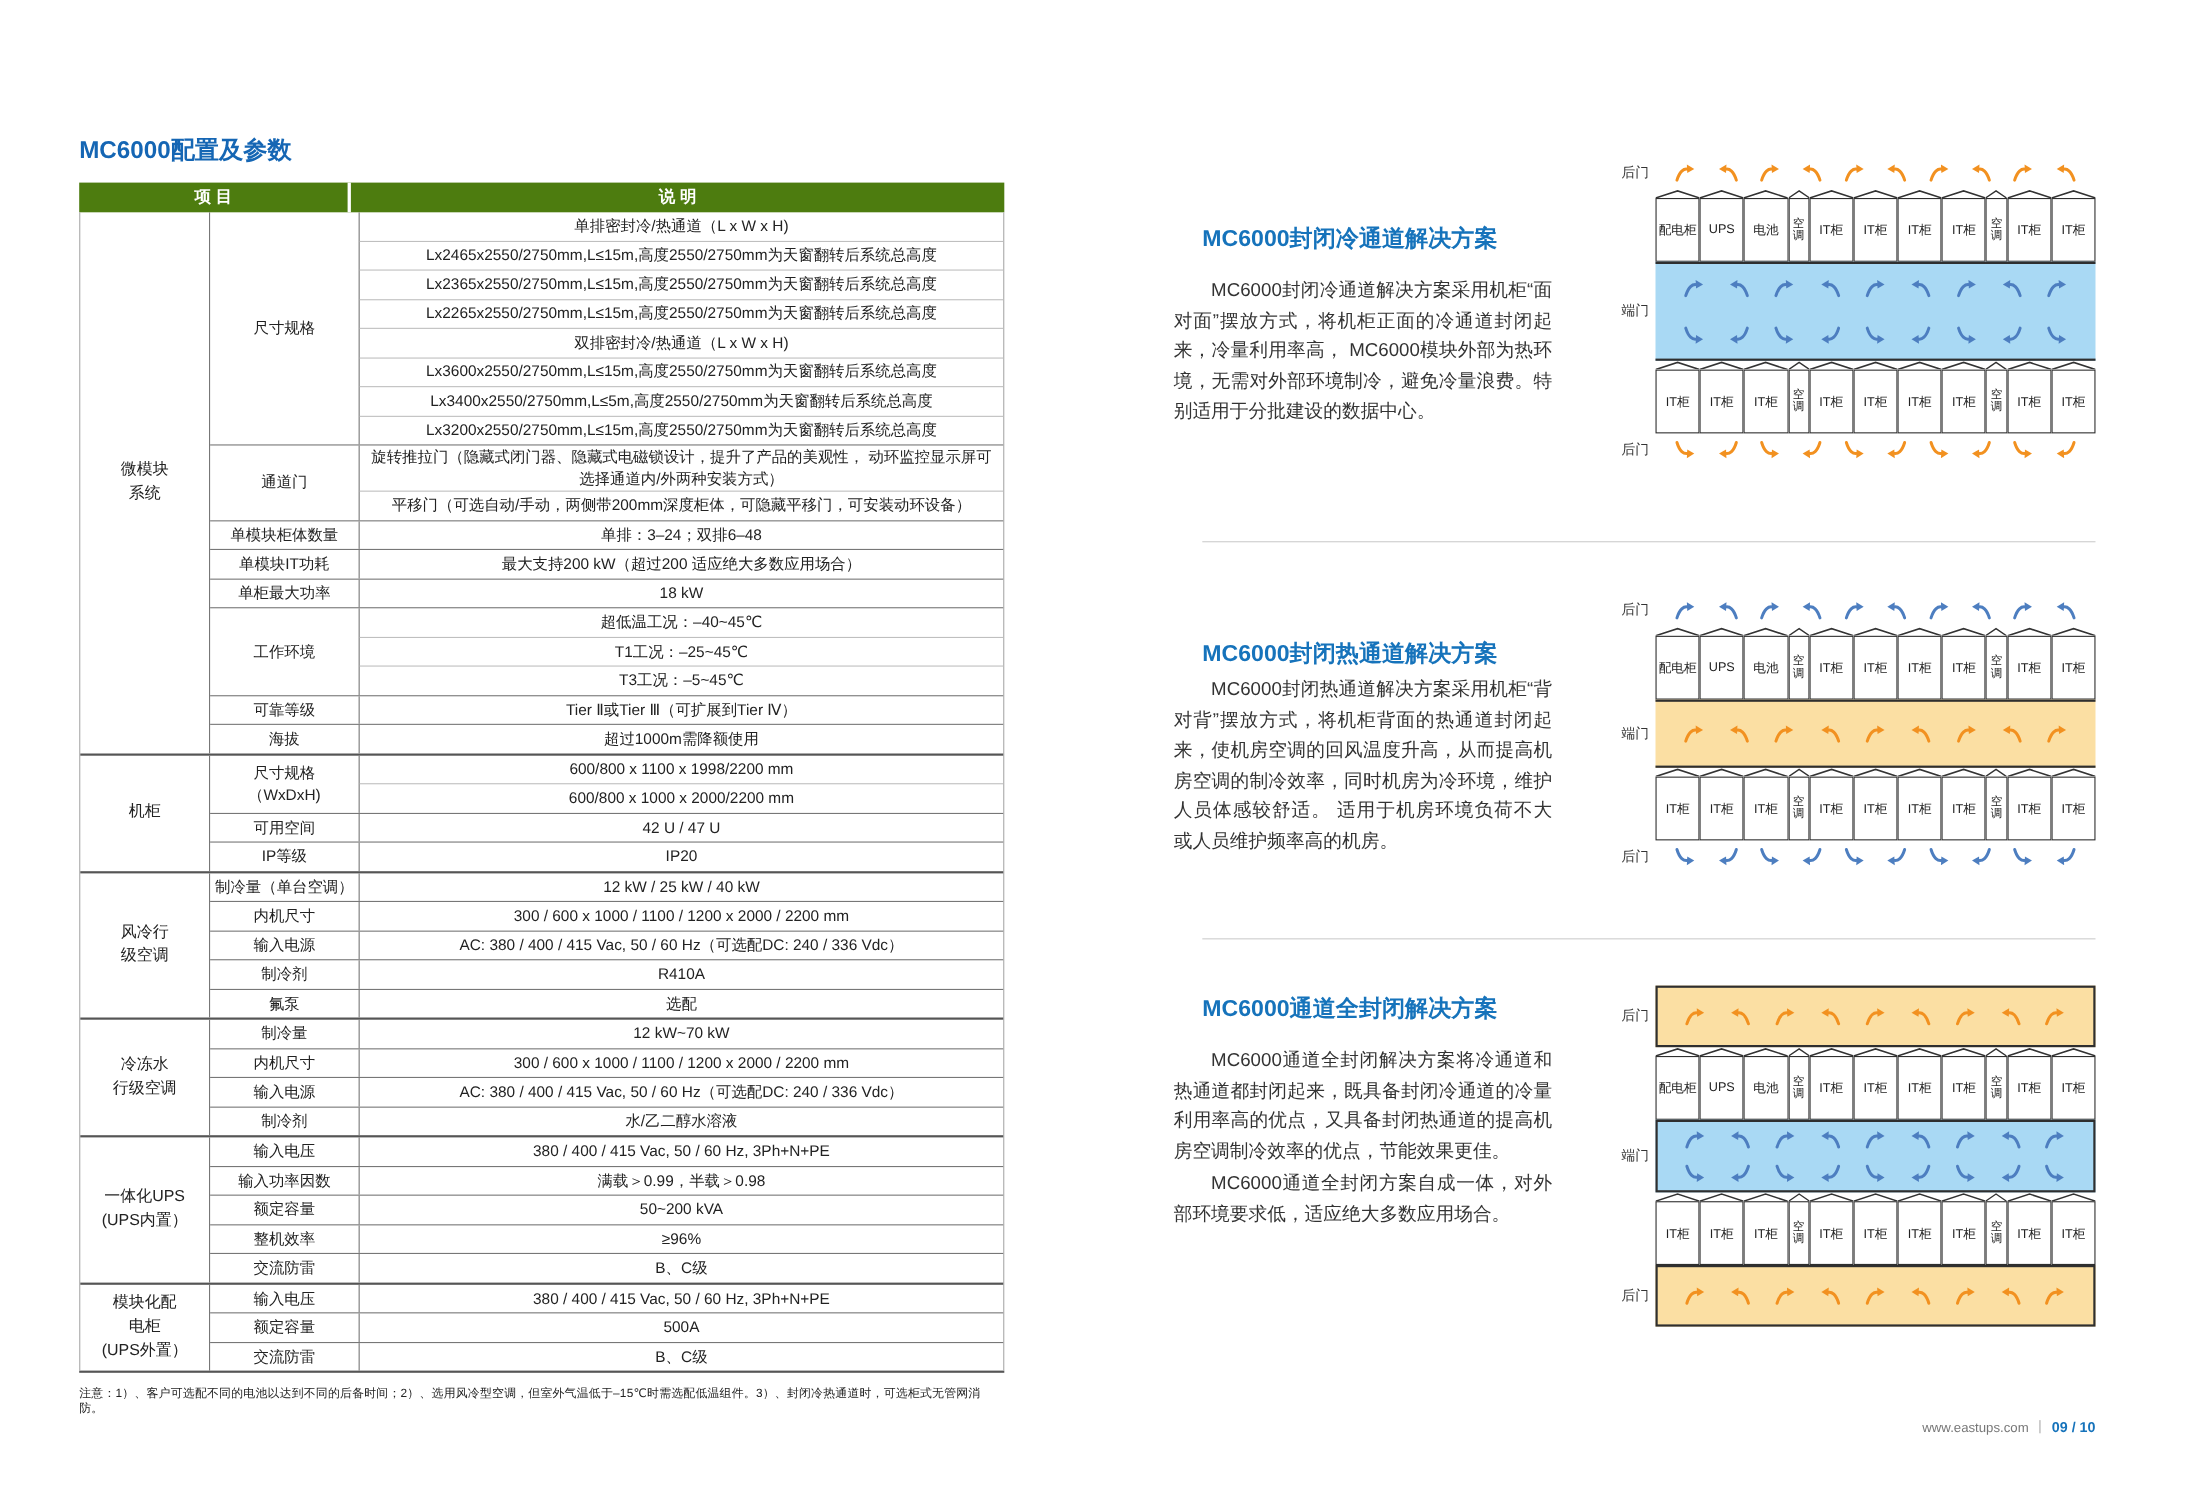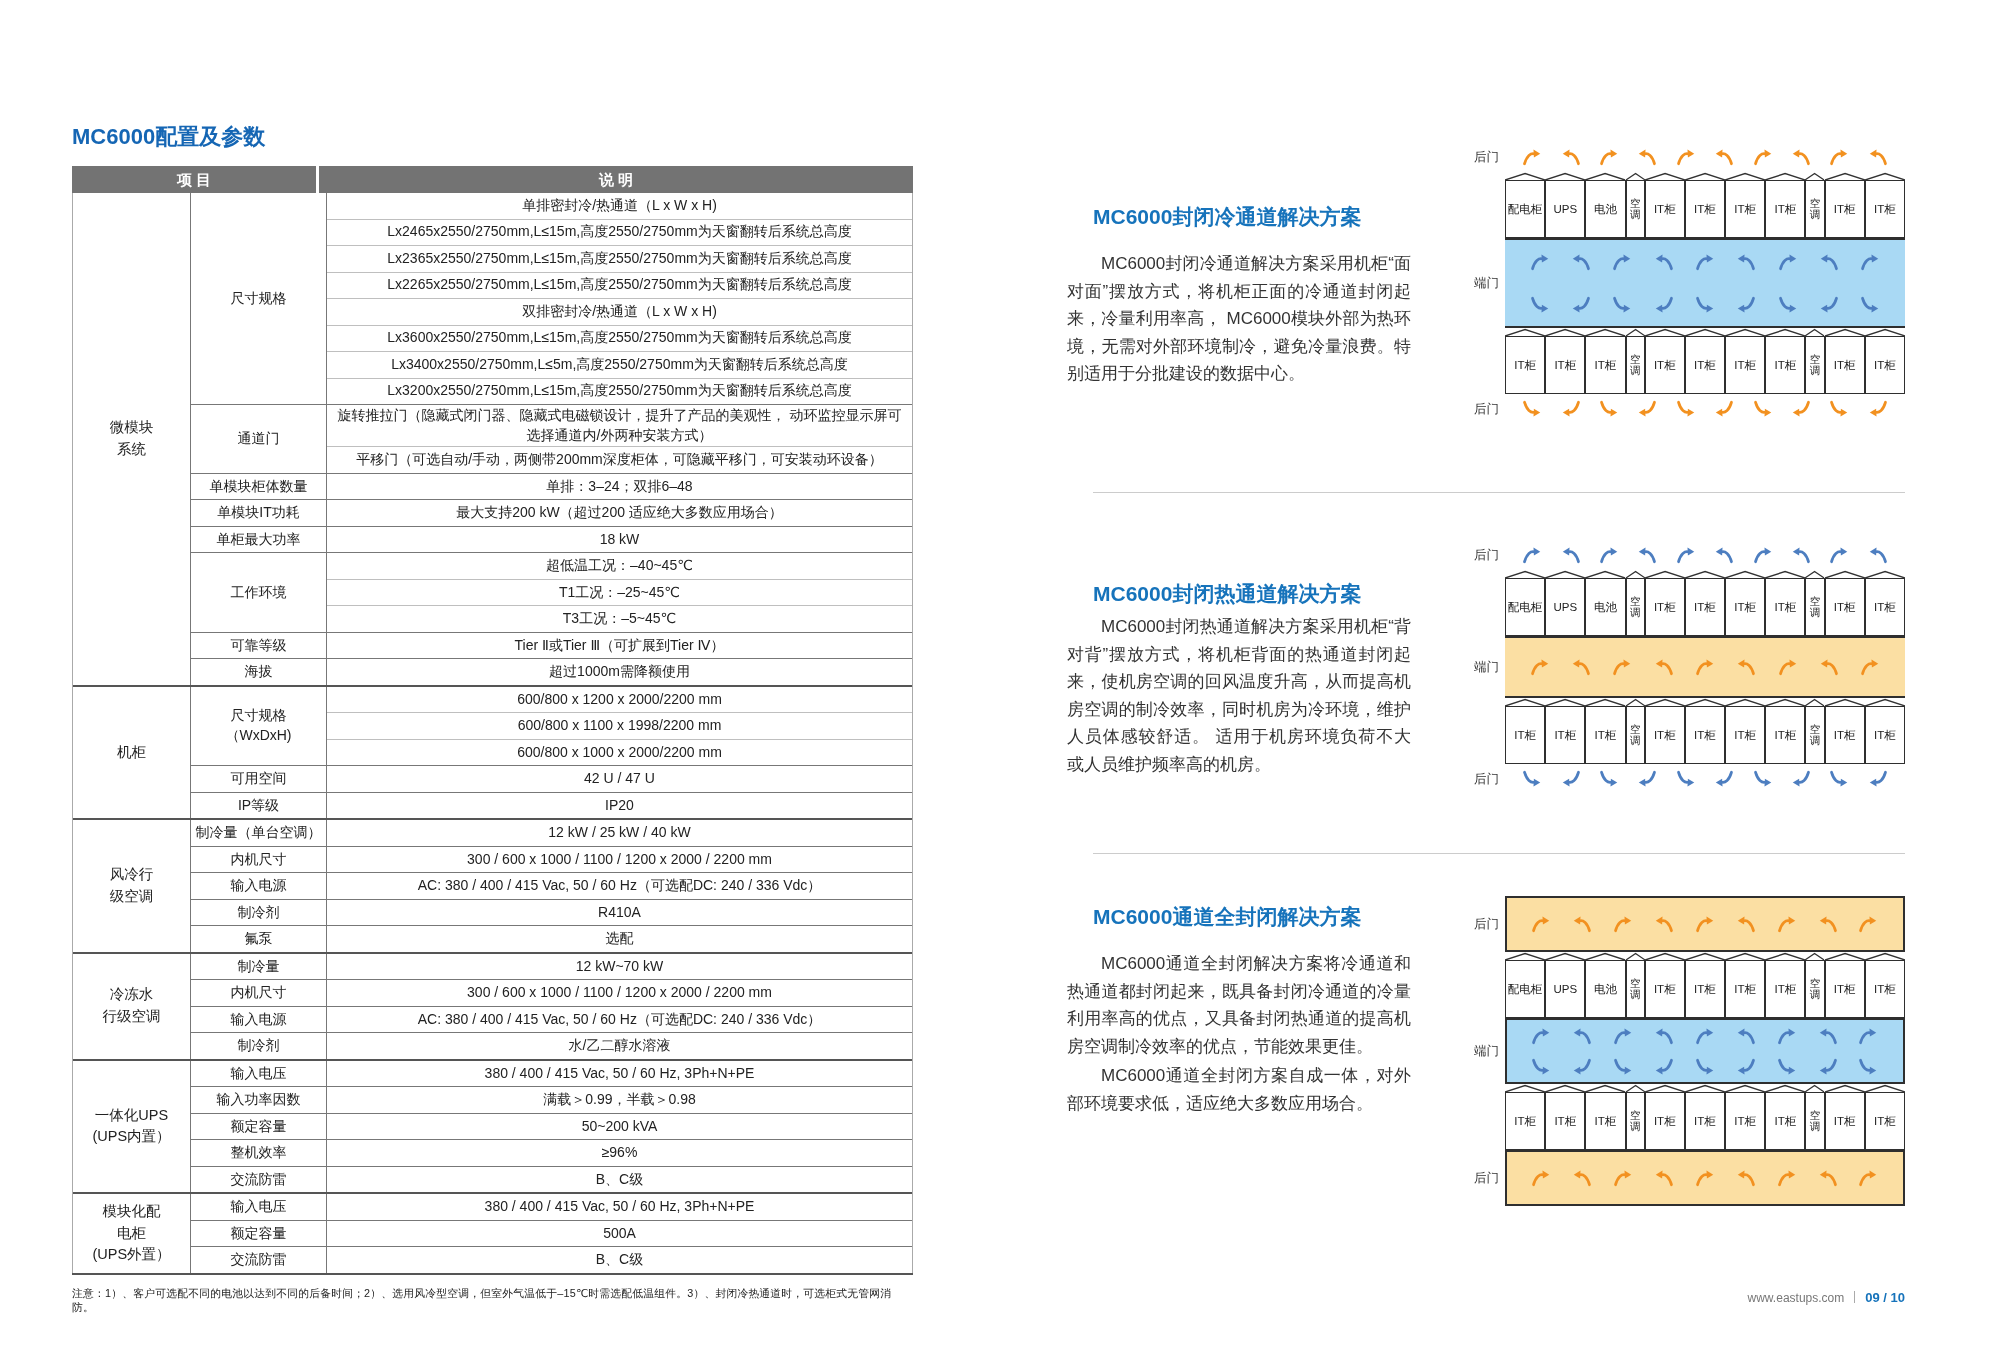--- a/index.html
+++ b/index.html
@@ -4,21 +4,21 @@
 <style>
   html,body{margin:0;padding:0;background:#fff;}
   body{font-family:"Liberation Sans","DejaVu Sans",sans-serif;}
   #page{position:relative;width:2000px;height:1366px;background:#ffffff;overflow:hidden;}
 
   
   #left{position:absolute;left:72px;top:122px;width:841px;}
   #page-title{font-size:22px;font-weight:bold;color:#1566b4;margin:0 0 14px 0;}
 
   #spec-table{width:100%;border-bottom:2px solid #555;}
-  #spec-head{display:flex;background:#737373;color:#fff;font-weight:bold;font-size:15px;height:27px;line-height:27px;text-align:center;}
+  #spec-head{display:flex;background:#4d7c0f;color:#fff;font-weight:bold;font-size:15px;height:27px;line-height:27px;text-align:center;}
   .th1{width:244px;border-right:3px solid #fff;}
   .th2{flex:1;}
 
   #spec-table-body{border-left:1px solid #aaa;border-right:1px solid #aaa;}
   .t-group{display:flex;}
   .t-group + .t-group{border-top:2px solid #555;}
   .t-gcell{width:113px;flex:none;display:flex;align-items:center;justify-content:center;text-align:center;
            white-space:pre-line;font-size:14.5px;color:#222;border-right:1px solid #777;padding:2px;line-height:1.5;}
   .t-gitems{flex:1;display:flex;flex-direction:column;}
   .t-item{display:flex;}
@@ -146,21 +146,20 @@
               </div>
             </div>
           </div>
           <div class="t-group">
             <div class="t-gcell">机柜</div>
             <div class="t-gitems">
               <div class="t-item">
                 <div class="t-icell">尺寸规格
 （WxDxH)</div>
                 <div class="t-vals">
-                  <div class="t-vcell">600/800 x 1200 x 2000/2200 mm</div>
                   <div class="t-vcell">600/800 x 1100 x 1998/2200 mm</div>
                   <div class="t-vcell">600/800 x 1000 x 2000/2200 mm</div>
                 </div>
               </div>
               <div class="t-item">
                 <div class="t-icell">可用空间</div>
                 <div class="t-vals">
                   <div class="t-vcell">42 U / 47 U</div>
                 </div>
               </div>

